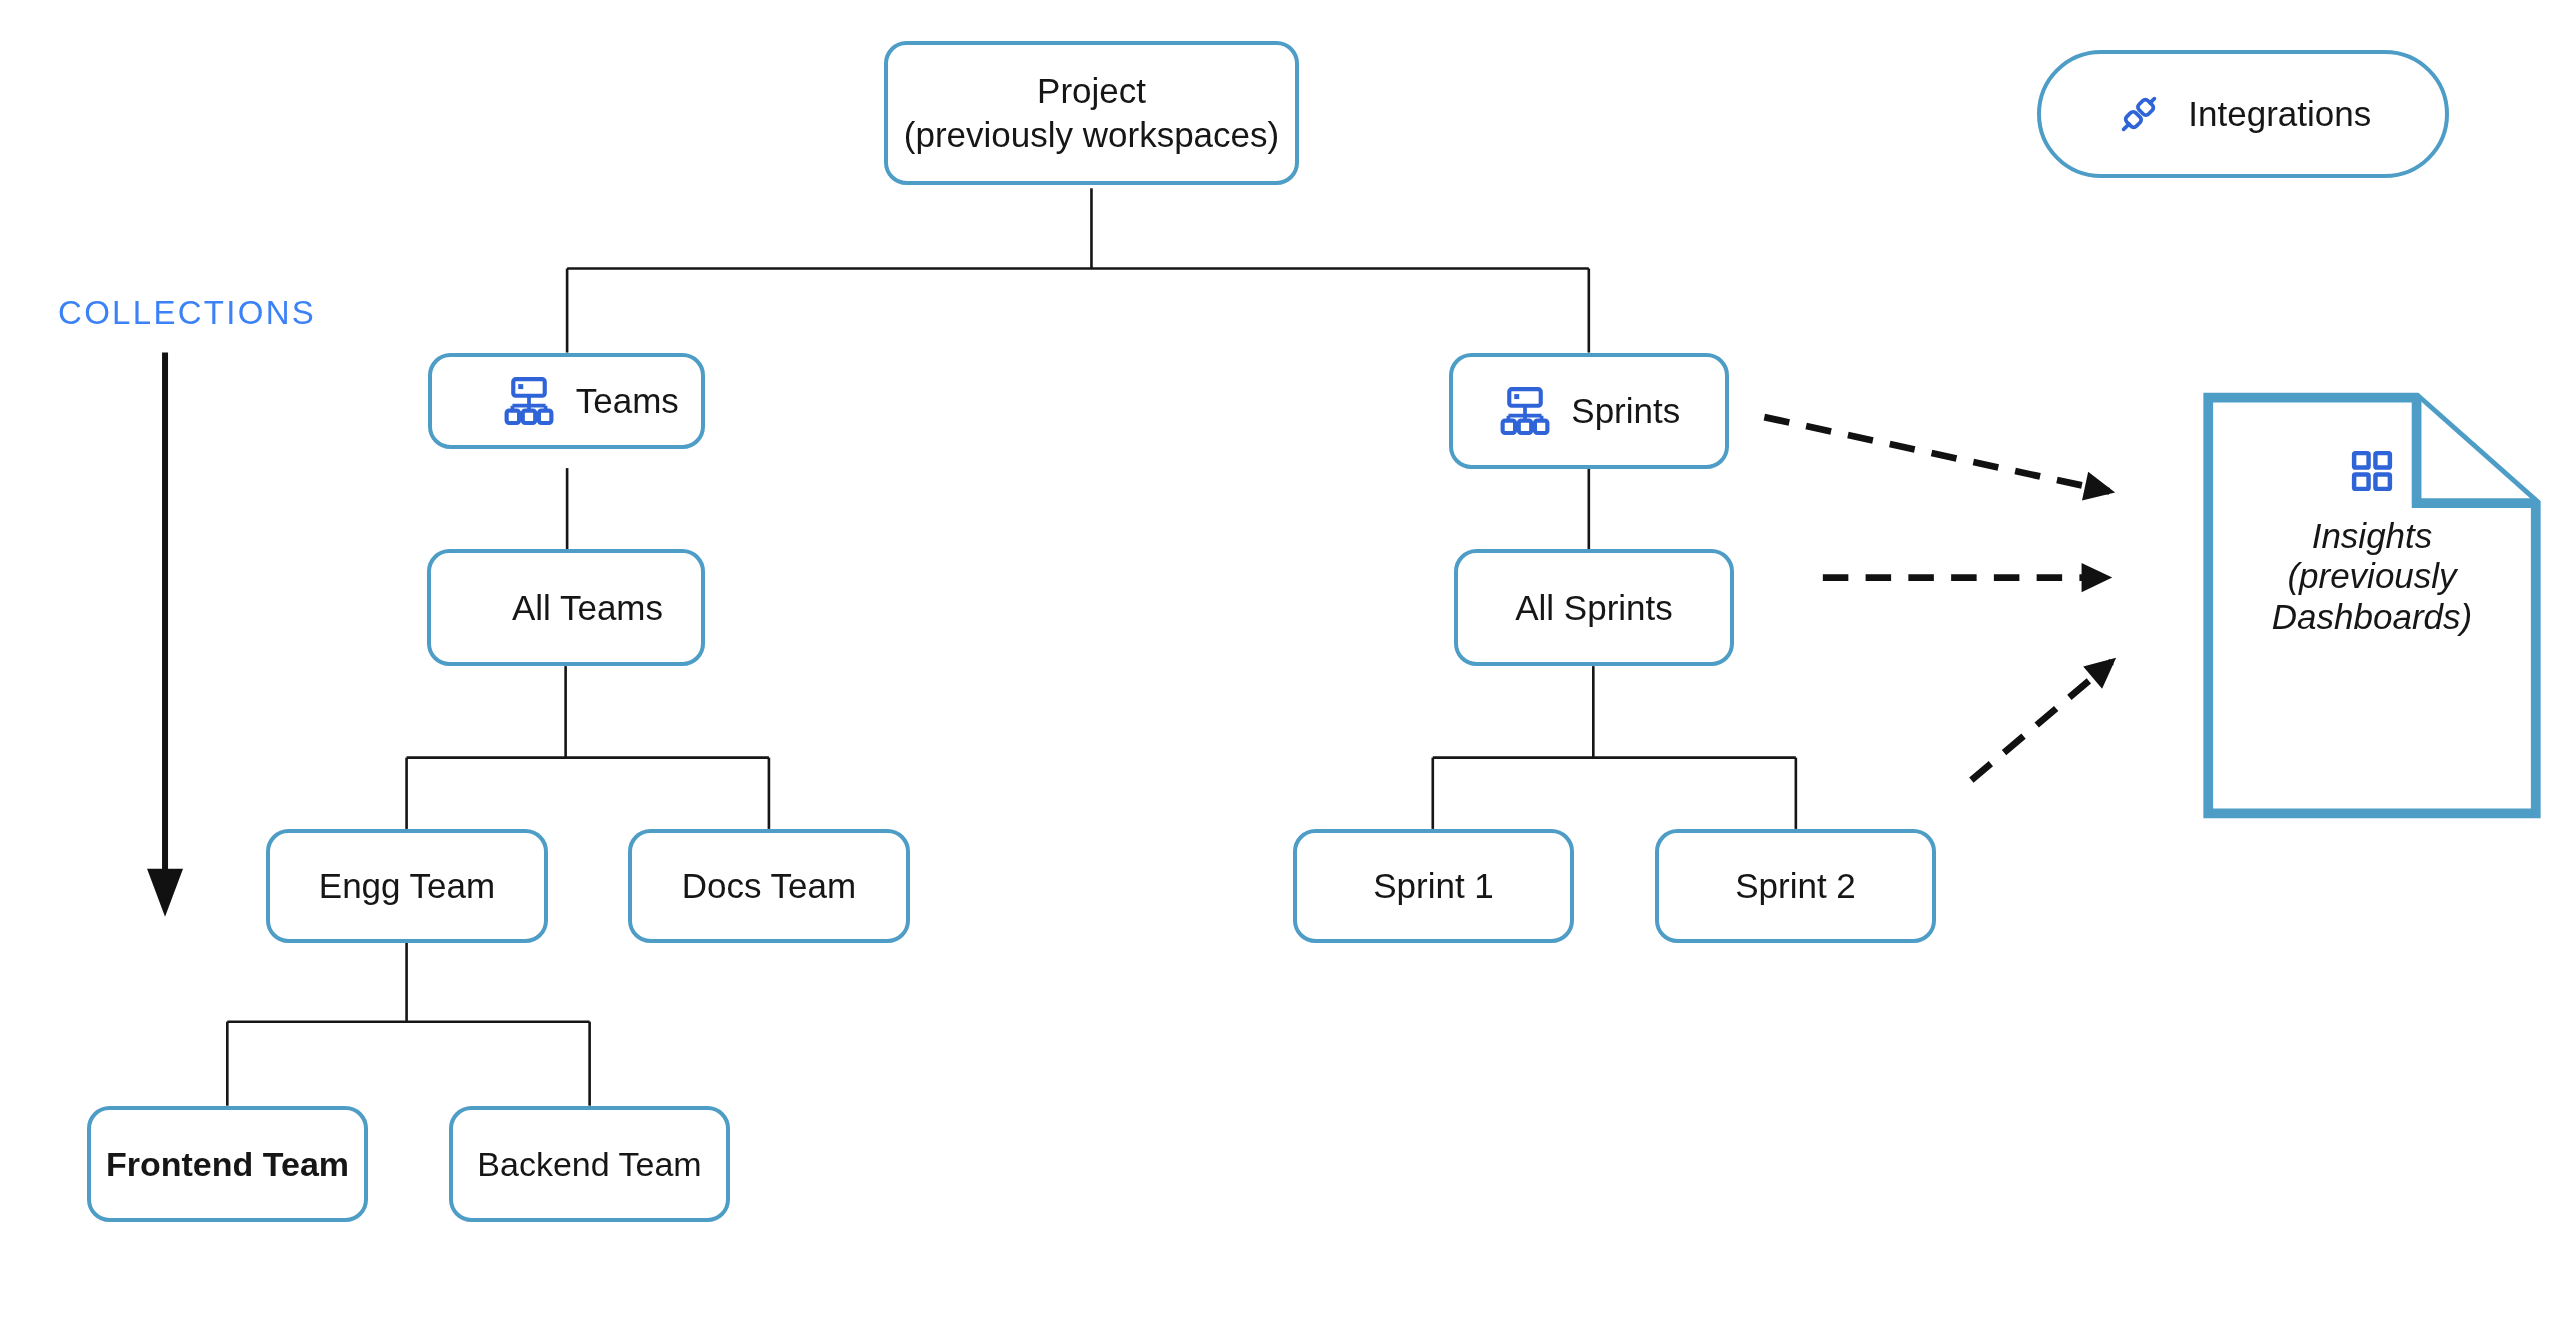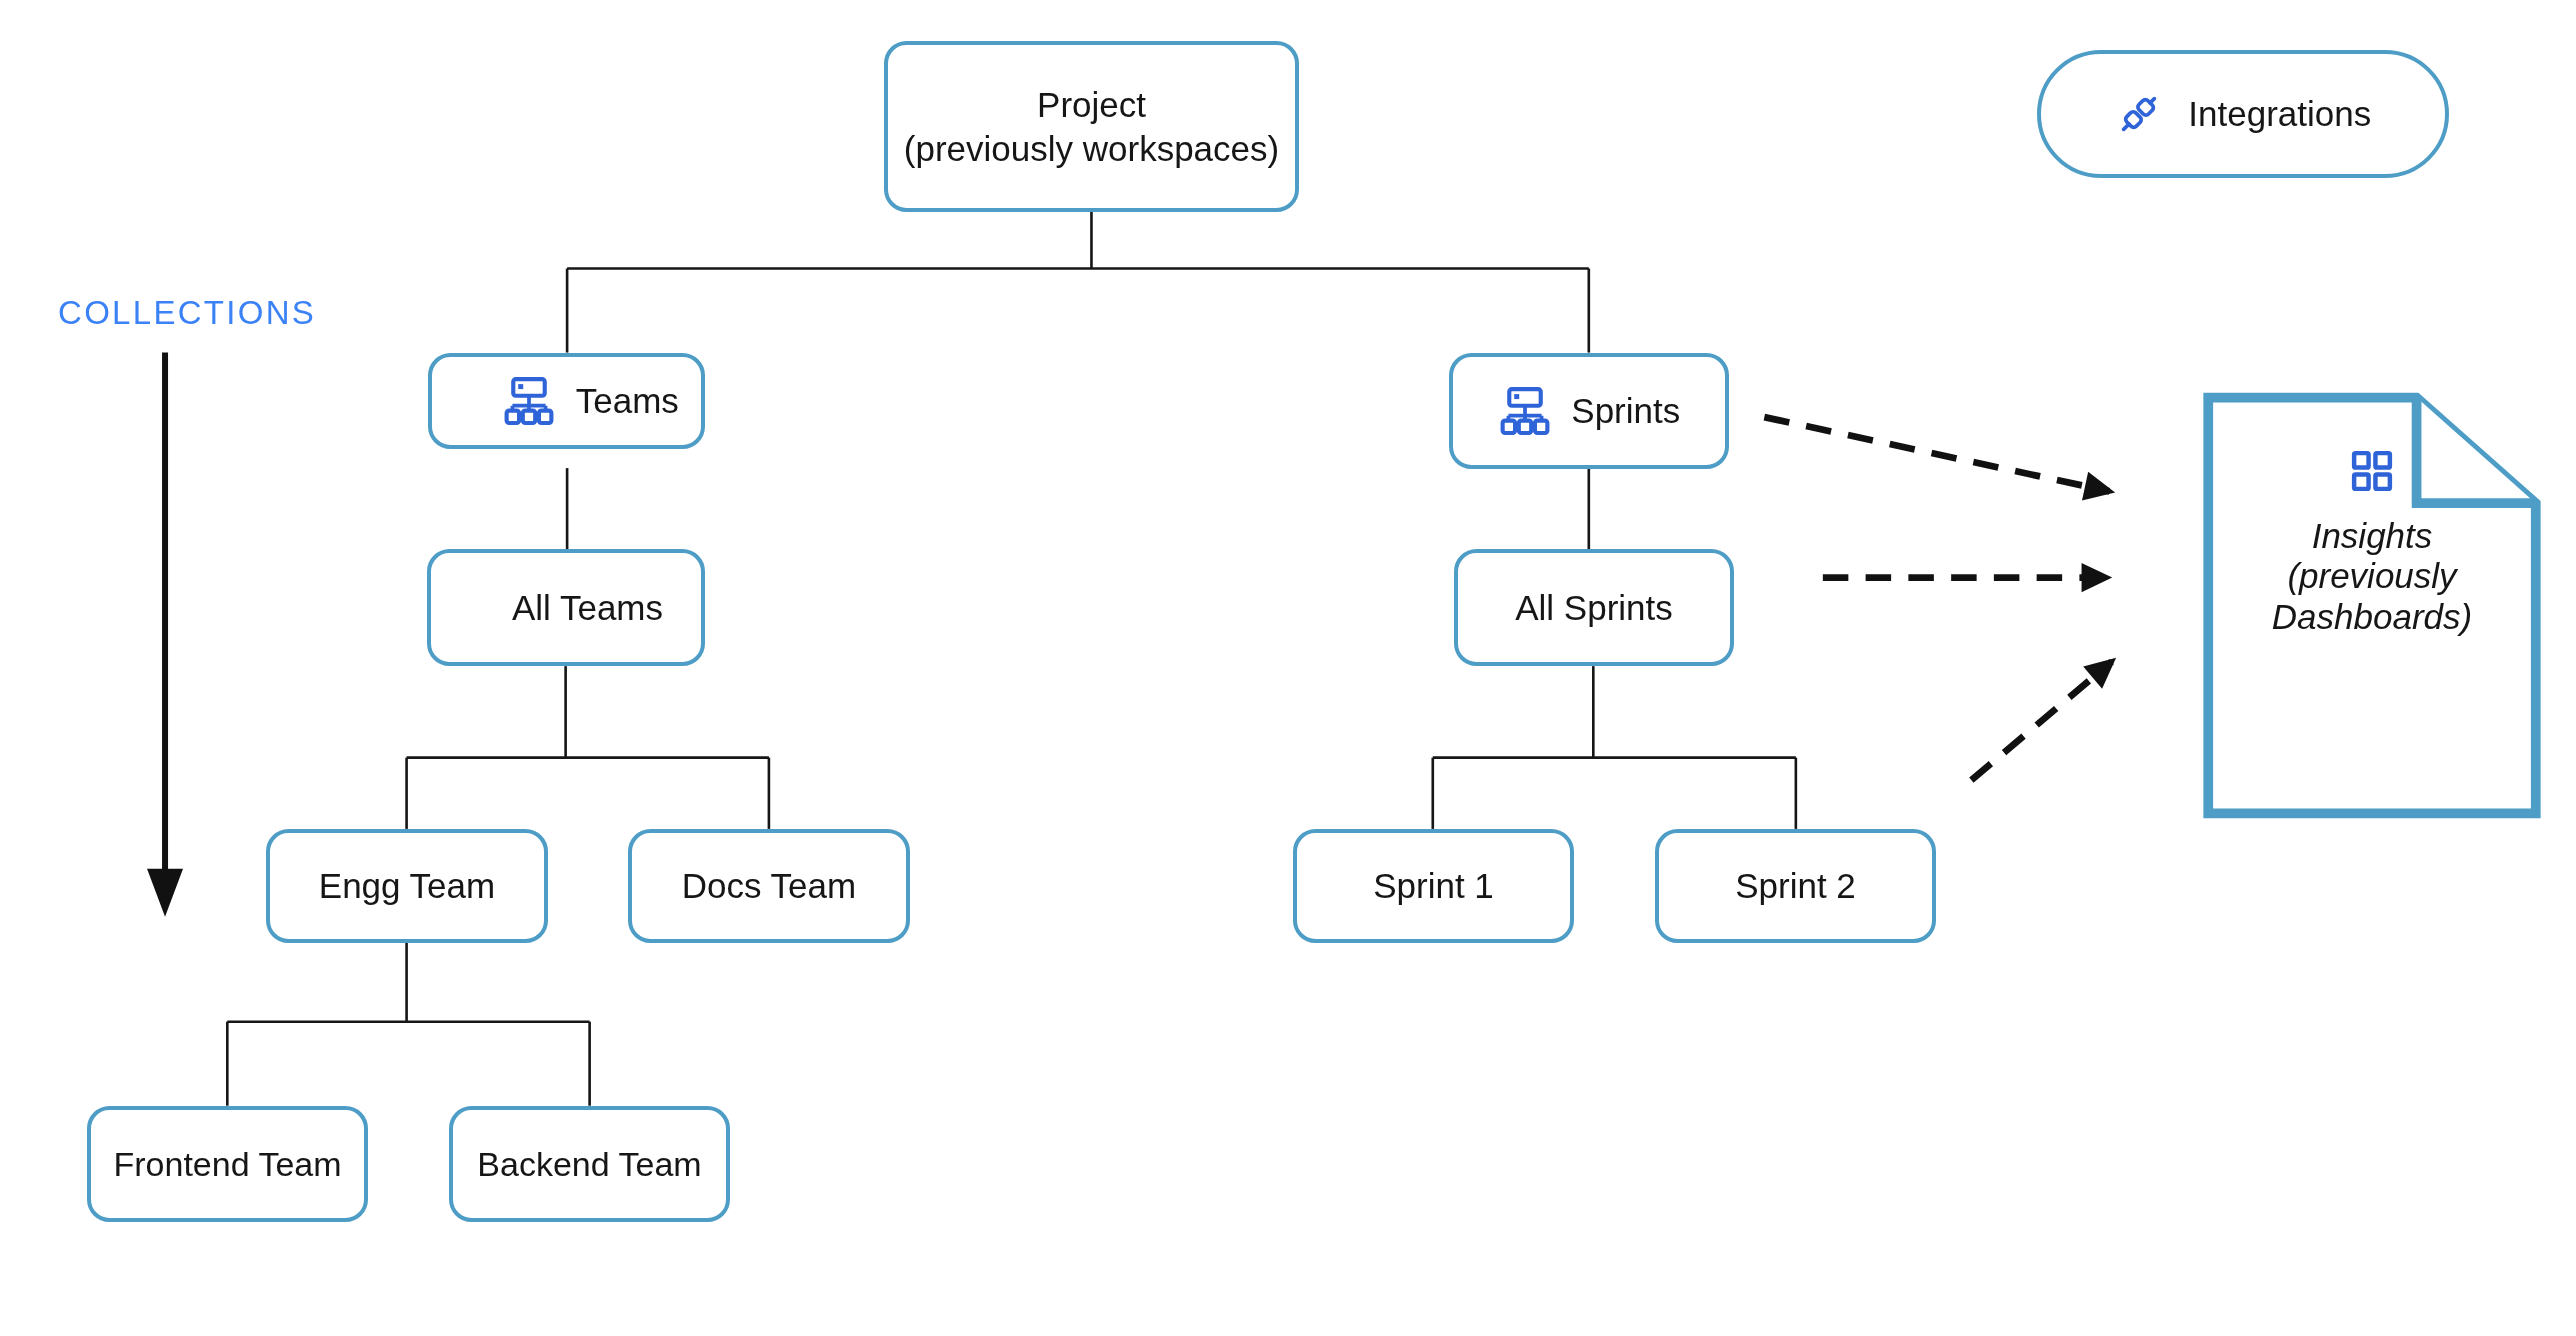--- a/index.html
+++ b/index.html
@@ -8,30 +8,30 @@
     font-family:"Liberation Sans","DejaVu Sans",sans-serif;color:#161616;
   }
   svg.layer{position:absolute;left:0;top:0;width:2576px;height:1336px;pointer-events:none;}
   .node{
     position:absolute;box-sizing:border-box;background:#ffffff;
     border:4.5px solid #4E9DC6;border-radius:22.5px;
     display:flex;align-items:center;justify-content:center;
     font-size:35px;line-height:1.25;text-align:center;color:#161616;gap:19.5px;
   }
   .node .lines{display:flex;flex-direction:column;align-items:center;}
-  .node-project{left:884px;top:41px;width:415px;height:171px;}
+  .node-project{left:884px;top:41px;width:415px;height:144px;}
   .node-teams{left:428px;top:353px;width:277px;height:96px;padding-left:48px;}
   .node-sprints{left:1449px;top:353px;width:280px;height:116px;}
   .node-all-teams{left:427px;top:549px;width:278px;height:117px;padding-left:43px;}
   .node-all-sprints{left:1454px;top:549px;width:280px;height:117px;}
   .node-engg{left:266px;top:829px;width:282px;height:114px;}
   .node-docs{left:628px;top:829px;width:282px;height:114px;}
   .node-sprint1{left:1293px;top:829px;width:281px;height:114px;}
   .node-sprint2{left:1655px;top:829px;width:281px;height:114px;}
-  .node-frontend{left:87px;top:1106px;width:281px;height:116px;font-size:34px;}
+  .node-frontend{left:87px;top:1106px;width:281px;height:116px;font-size:34px;font-weight:bold;}
   .node-backend{left:449px;top:1106px;width:281px;height:116px;font-size:34px;}
   .node-integrations{left:2037px;top:50px;width:412px;height:128px;border-radius:68px;font-size:35px;gap:25.5px;}
   .icon{flex:0 0 auto;display:block;}
   .collections-label{
     position:absolute;left:58px;top:294px;font-size:33px;letter-spacing:2.3px;color:#3b82f6;
   }
   .insights-doc{position:absolute;left:2203px;top:392px;width:338px;height:427px;font-style:italic;}
   .insights-doc .doc-shape{position:absolute;left:0;top:0;width:338px;height:427px;}
   .insights-content{
     position:absolute;left:0;top:57px;width:338px;display:flex;flex-direction:column;

